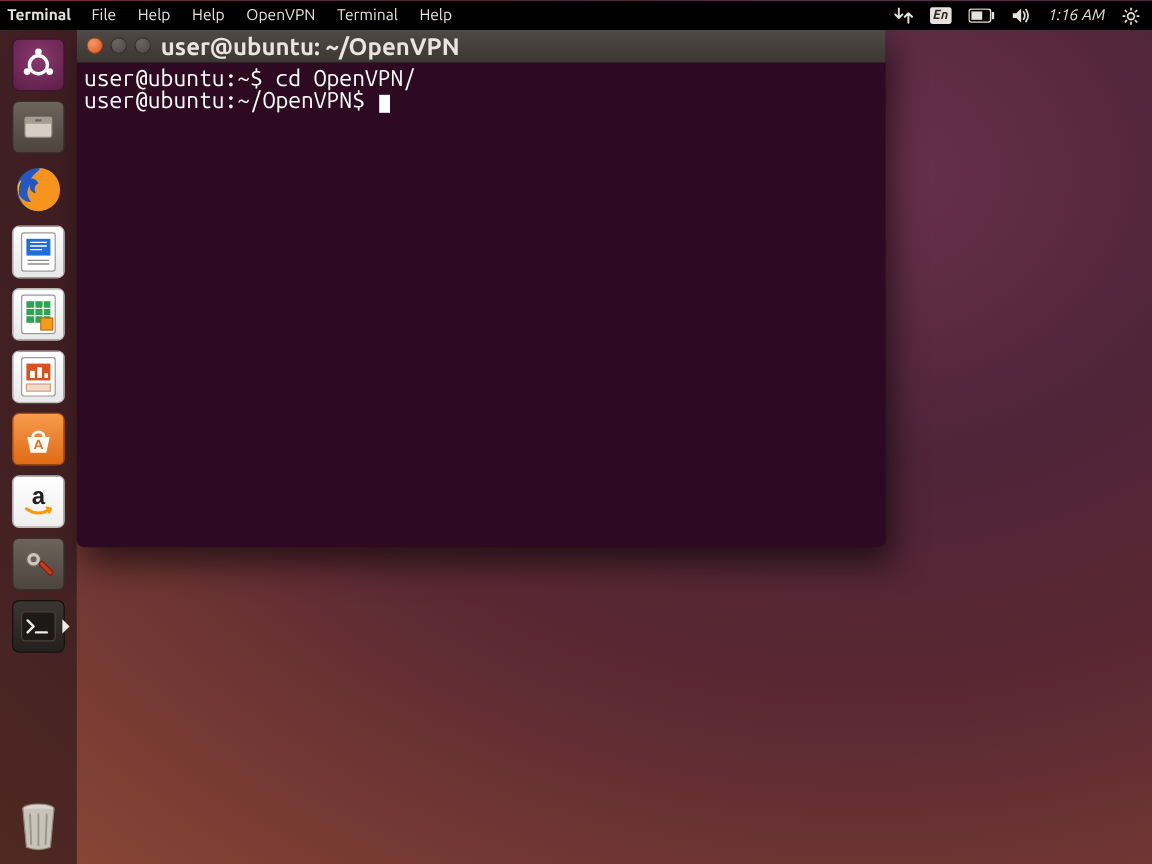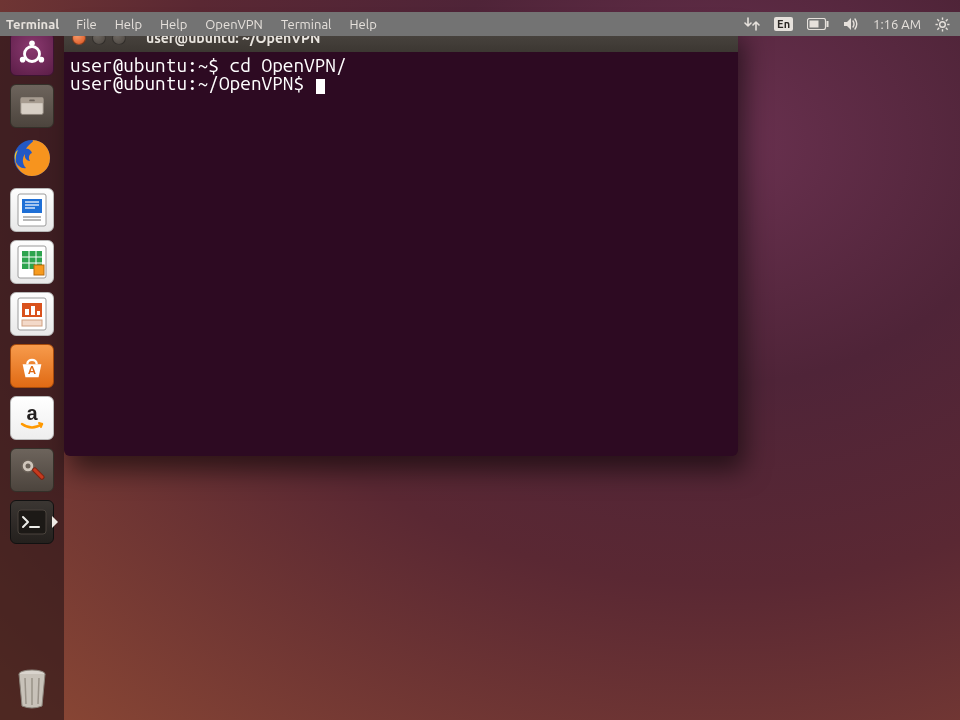--- a/index.html
+++ b/index.html
@@ -4,32 +4,32 @@
 <style>
   * { margin: 0; padding: 0; box-sizing: border-box; }
   html, body { width: 960px; height: 720px; overflow: hidden; font-family: "Ubuntu", "DejaVu Sans", sans-serif; }
   body {
     background: radial-gradient(ellipse 1000px 800px at 75% 20%, #6a3150 0%, #4f2438 30%, #5a2833 55%, #8a4734 100%);
     position: relative;
   }
 
   
   .menubar {
-    position: absolute; top: 12px; left: 0; right: 0; height: 24px;
-    background: #737373;
+    position: absolute; top: 1px; left: 0; right: 0; height: 24px;
+    background: #000000;
     display: flex; align-items: center;
     color: #e6e1dc; font-size: 13px;
     z-index: 50;
   }
   .menubar .app-name { font-weight: bold; padding: 0 8px 0 6px; }
   .menubar .menu-items { display: flex; justify-content: space-between; }
   .menubar .menu-items span { padding: 0 9px; cursor: pointer; }
   .menubar .spacer { flex: 1; }
   .menubar .indicators { display: flex; align-items: center; gap: 14px; padding-right: 10px; }
-  .menubar .indicators .ind { display: flex; align-items: flex-start; }
+  .menubar .indicators .ind { display: flex; align-items: flex-start; font-style: italic; }
   .menubar svg { display: block; }
 
   
   .launcher {
     position: absolute; top: 24px; left: 0; width: 64px; bottom: 0;
     background: rgba(30,15,20,0.55);
     display: flex; flex-direction: column; align-items: center;
     padding-top: 6px; gap: 4px;
     z-index: 40;
   }
@@ -60,22 +60,22 @@
   .terminal-window {
     position: absolute; left: 64px; top: 24px; width: 674px; height: 432px;
     background: #2d0a22;
     border-radius: 0 0 6px 6px;
     box-shadow: 6px 14px 26px rgba(0,0,0,0.55);
     z-index: 30;
     display:flex; flex-direction:column;
   }
   .titlebar {
     height: 28px; background: linear-gradient(#4f4a45,#3c3732);
-    display:flex; align-items:center; gap:20px; padding:0 8px;
-    color:#e9e5df; font-size:14px; font-weight:bold;text-align:center;
+    display:flex; align-items:center; gap:8px; padding:0 8px;
+    color:#e9e5df; font-size:20px; font-weight:bold;text-align:center;
   }
   .win-btns { display:flex; gap:6px; }
   .win-btn { width:14px; height:14px; border-radius:50%; border:1px solid rgba(0,0,0,.4); }
   .win-close { background: radial-gradient(circle at 35% 30%, #f79a6a, #d9521d); }
   .win-min, .win-max { background: radial-gradient(circle at 35% 30%, #6d6761, #4b453f); }
   .term-body {
     flex:1; padding:4px 6px;
     font-family: "Ubuntu Mono","DejaVu Sans Mono",monospace;
     font-size:19px; line-height:18px; color:#ffffff;
     white-space: pre;

